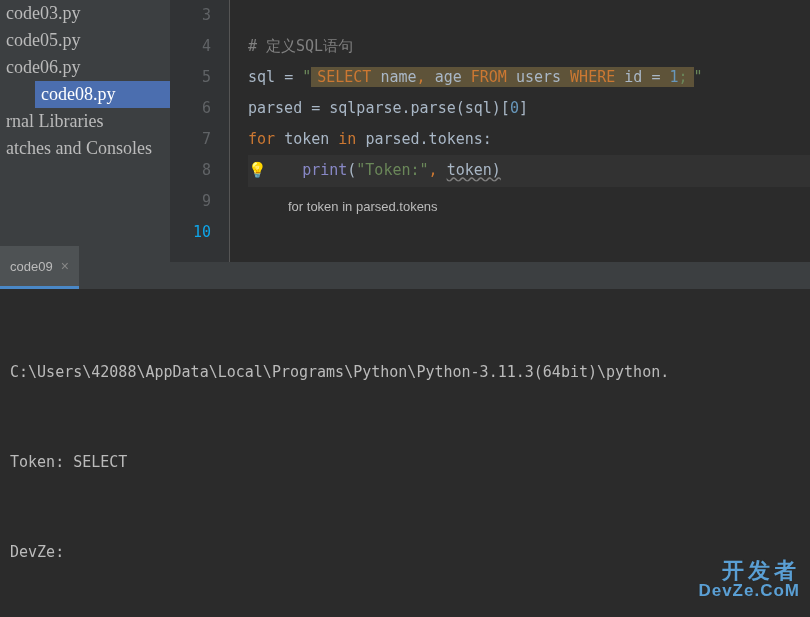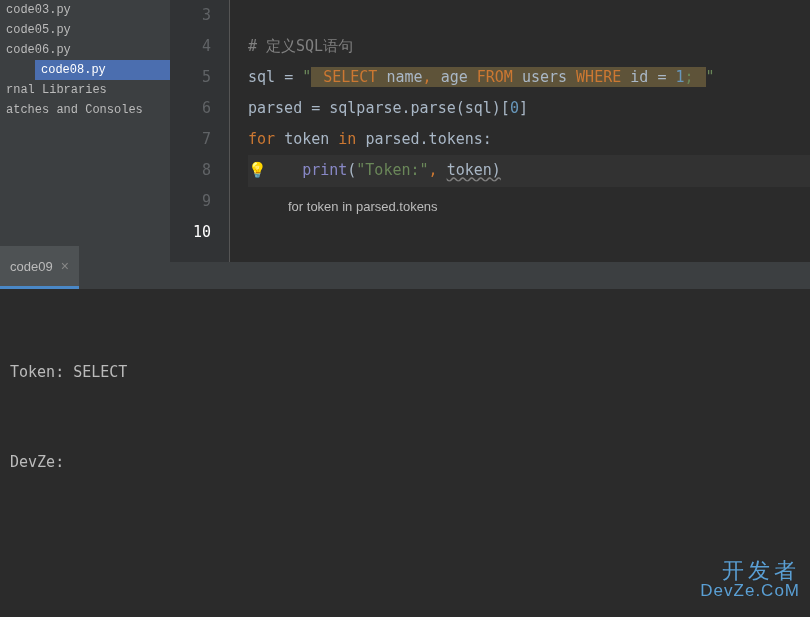--- a/index.html
+++ b/index.html
@@ -17,22 +17,22 @@
       position: relative;
     }
     .main-area {
       display: flex;
       height: 262px;
     }
     .sidebar {
       width: 170px;
       background: #3c3f41;
       color: #bbbbbb;
-      font-size: 12px;
-      font-family: Liberation Mono, monospace;
+      font-size: 18px;
+      font-family: Liberation Serif, serif;
       overflow: hidden;
     }
     .sidebar-item {
       padding: 3px 6px;
       white-space: nowrap;
       cursor: pointer;
     }
     .sidebar-item.selected {
       background: #4b6eaf;
       color: #ffffff;
@@ -48,21 +48,21 @@
       text-align: right;
       font-size: 15px;
       line-height: 31px;
       padding-right: 18px;
       border-right: 1px solid #555;
     }
     .gutter-line {
       height: 31px;
     }
     .gutter-line.active {
-      color: #ffffff;
+      color: #0ea5e9;
     }
     .editor {
       flex: 1;
       background: #2b2b2b;
       font-size: 15px;
       line-height: 31px;
       padding-left: 18px;
       position: relative;
     }
     .code-line {
@@ -73,21 +73,21 @@
       background: #323232;
     }
     .comment { color: #808080; }
     .keyword { color: #cc7832; }
     .string { color: #6a8759; }
     .builtin { color: #8888c6; }
     .number { color: #6897bb; }
     .identifier { color: #a9b7c6; }
     .sql-highlight {
       background: #5e5339;
-      padding: 1px 12px;
+      padding: 1px 6px;
     }
     .sql-keyword { color: #cc7832; }
     .sql-ident { color: #a9b7c6; }
     .bulb {
       display: inline-block;
       width: 18px;
       color: #f9c749;
       font-size: 15px;
     }
     .breadcrumb {
@@ -132,21 +132,21 @@
     .console-line {
       height: 30px;
     }
     .watermark {
       position: absolute;
       bottom: 18px;
       right: 10px;
       color: #5a9fd4;
       font-family: Arial, sans-serif;
       text-align: right;
-      font-weight: normal;
+      font-weight: bold;
       line-height: 1;
       text-shadow: 1px 1px 0 #2b2b2b, -1px -1px 0 #2b2b2b, 1px -1px 0 #2b2b2b, -1px 1px 0 #2b2b2b;
       pointer-events: none;
     }
     .watermark-cn { font-size: 22px; letter-spacing: 4px; }
     .watermark-en { font-size: 17px; letter-spacing: 1px; }
     .underline-wavy {
       text-decoration: underline;
       text-decoration-style: wavy;
       text-decoration-color: #808080;
@@ -188,20 +188,21 @@
 </div>
 
 <div class="tab-bar">
   <div class="tab">
     <span>code09</span>
     <span class="tab-close">×</span>
   </div>
 </div>
 
 <div class="console">
+  <div class="console-line">C:\Users\42088\AppData\Local\Programs\Python\Python-3.11.3(64bit)\python.</div>
   <div class="console-line">Token: SELECT</div>
   <div class="console-line">DevZe: </div>
   
   
   
   
   
   
   
 </div>

